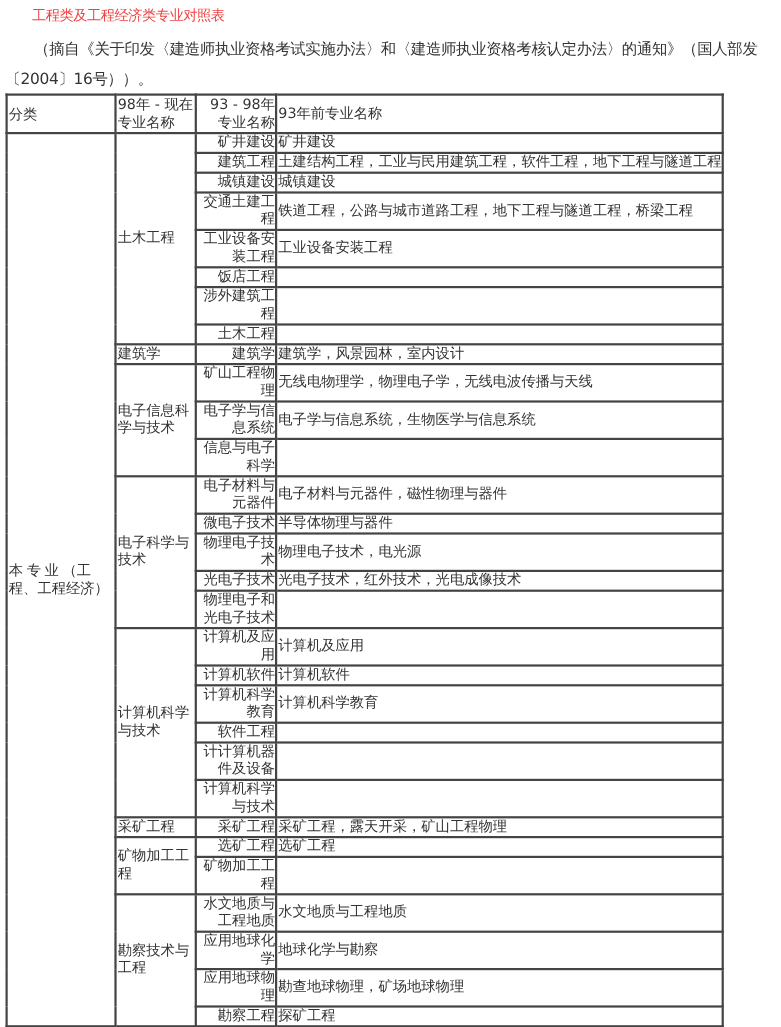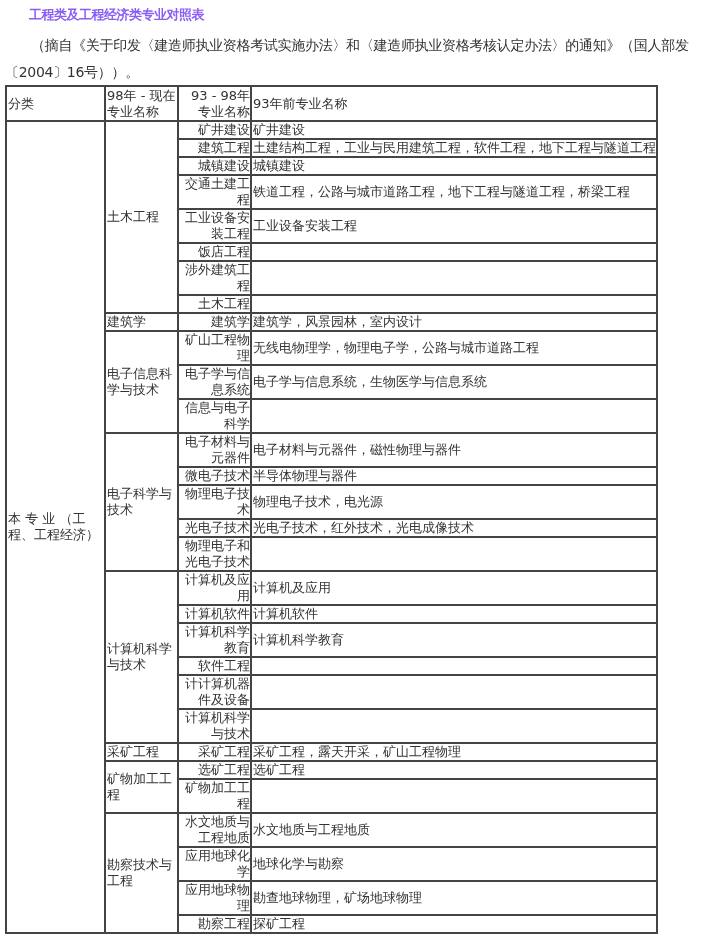--- a/index.html
+++ b/index.html
@@ -4,21 +4,21 @@
   <style>
     html, body { margin: 0; padding: 0; background: #ffffff; }
     body {
       width: 710px; height: 934px; overflow: hidden;
       font-family: "DejaVu Sans", "Liberation Sans", sans-serif;
       color: #333333;
       font-size: 13px;
     }
     .title {
       position: absolute; left: 29px; top: 6px;
-      color: #8b5cf6; font-weight: bold; font-size: 13px; line-height: 18px;
+      color: #ef4444; font-weight: normal; font-size: 13px; line-height: 18px;
       letter-spacing: -0.5px;
     }
     .intro {
       position: absolute; left: 5px; top: 32px; width: 702px;
       font-size: 14px; line-height: 27px; color: #333;
       text-indent: 26px; letter-spacing: -0.3px;
     }
     table.cmp {
       position: absolute; left: 5px; top: 85px;
       width: 653px;
@@ -29,21 +29,21 @@
     table.cmp td {
       border: 2px solid #444;
       padding: 0 0 0 1px;
       font-size: 13px;
       line-height: 16px;
       color: #333;
       vertical-align: middle;
       word-break: break-all;
       overflow: hidden;
     }
-    td.c1 { width: 96px; }
+    td.c1 { width: 96px; font-family: Liberation Serif, serif; }
     td.c2 { width: 70px; }
     td.c3 { width: 70px; text-align: right; }
     tr.r1 td { height: 16px; }
     tr.r2 td { height: 32px; }
     tr.hdr td { height: 33px; }
     .cat { letter-spacing: 0px; margin-left: 32px; }
   </style>
 </head>
 <body>
 
@@ -93,21 +93,21 @@
         <td></td>
       </tr>
       <tr class="r1">
         <td class="c2" rowspan="1">建筑学</td>
         <td class="c3">建筑学</td>
         <td>建筑学，风景园林，室内设计</td>
       </tr>
       <tr class="r2">
         <td class="c2" rowspan="3">电子信息科学与技术</td>
         <td class="c3">矿山工程物理</td>
-        <td>无线电物理学，物理电子学，公路与城市道路工程</td>
+        <td>无线电物理学，物理电子学，无线电波传播与天线</td>
       </tr>
       <tr class="r2">
         <td class="c3">电子学与信息系统</td>
         <td>电子学与信息系统，生物医学与信息系统</td>
       </tr>
       <tr class="r2">
         <td class="c3">信息与电子科学</td>
         <td></td>
       </tr>
       <tr class="r2">

